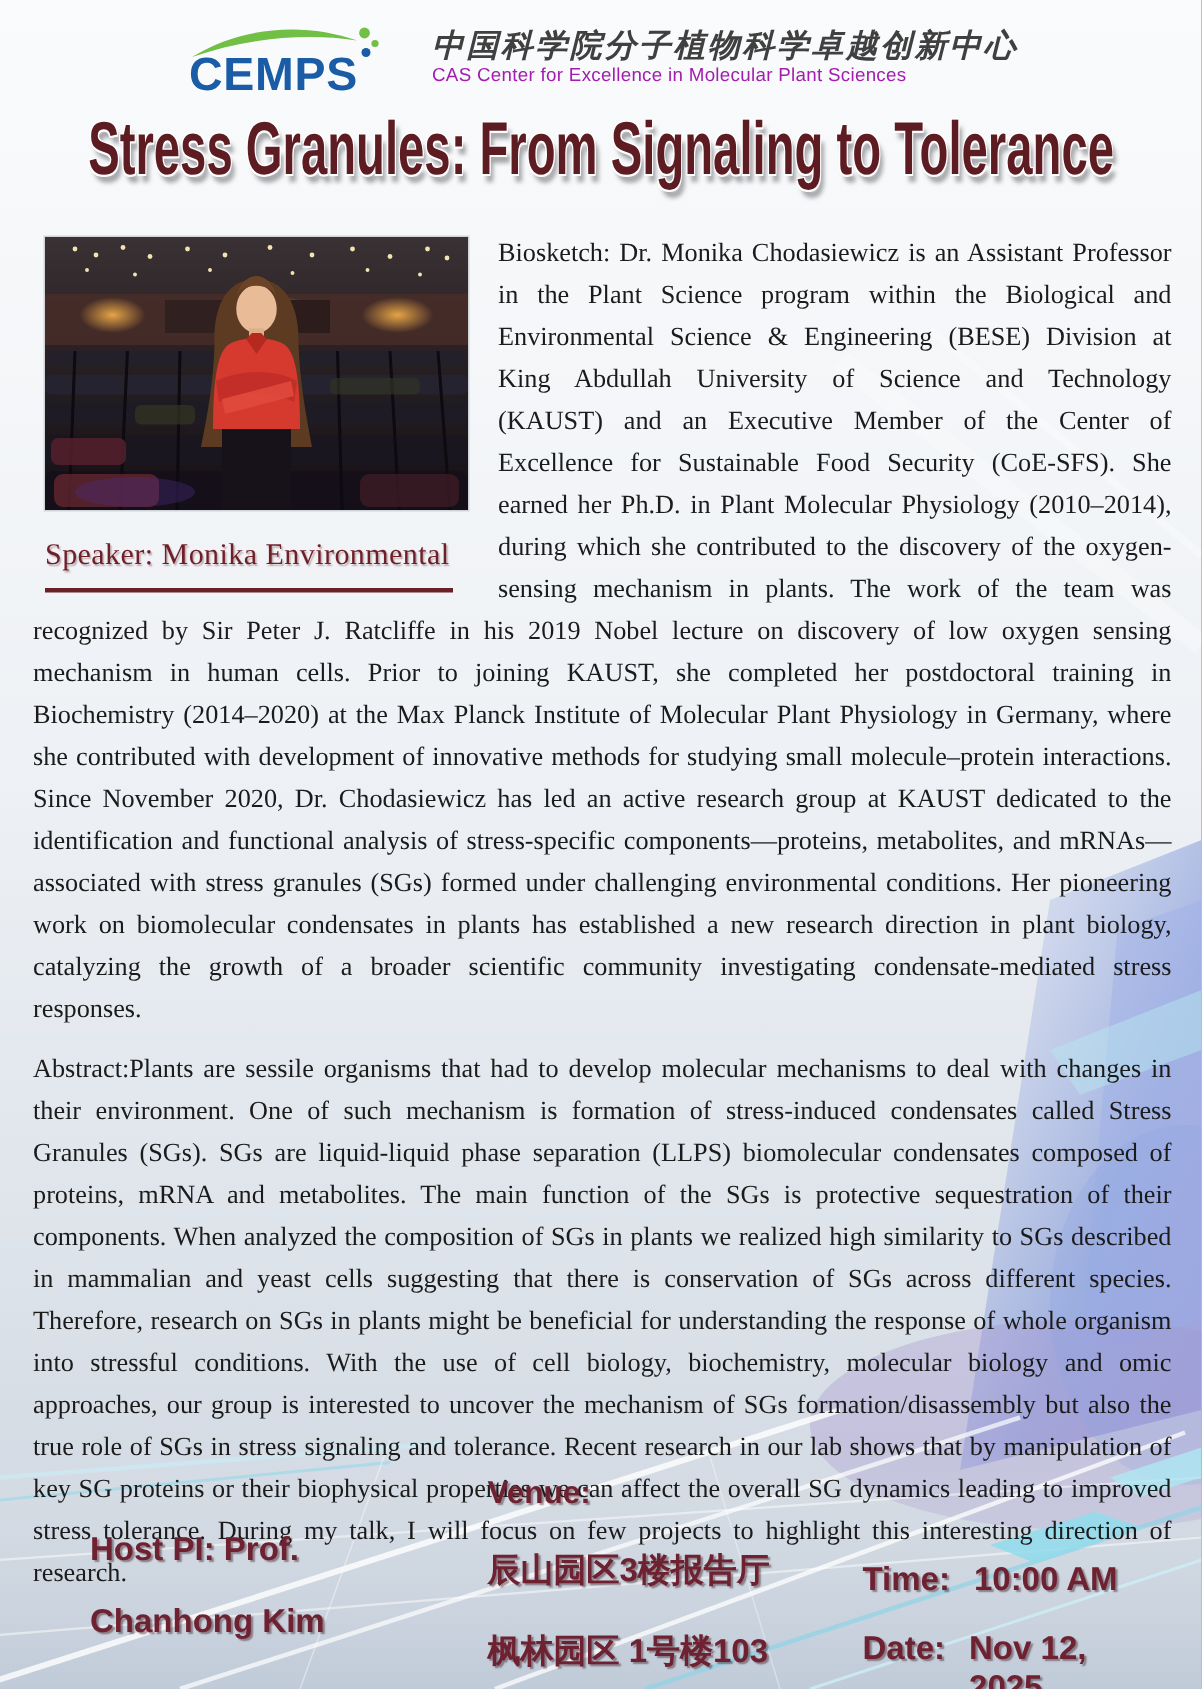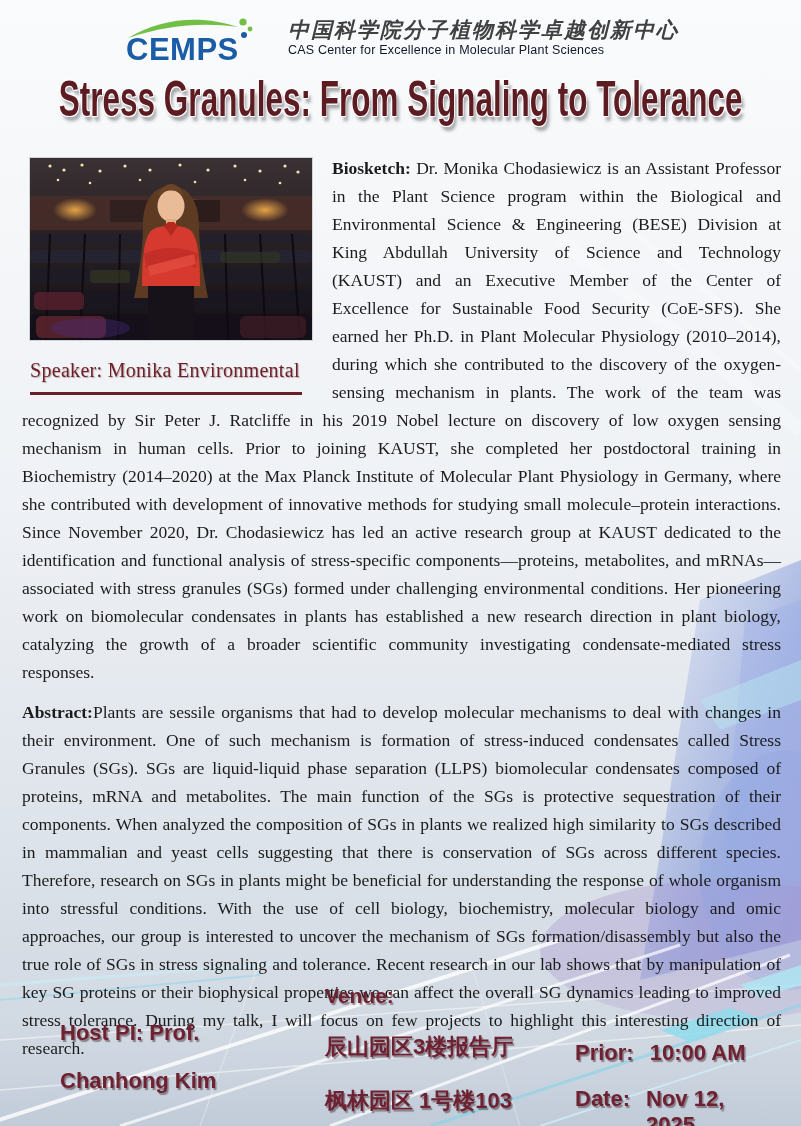--- a/index.html
+++ b/index.html
@@ -22,21 +22,21 @@
   }
   .logo-block { display:flex; align-items:flex-end; }
   .org-block { display:flex; flex-direction:column; justify-content:center; }
   .org-zh {
     font-family:"Liberation Serif", serif;
     font-style:italic; font-weight:bold;
     font-size:21px; color:#404040; letter-spacing:2px; line-height:1.1;
   }
   .org-en {
     font-family:"Liberation Sans", sans-serif;
-    font-size:12.5px; color:#0f172a; letter-spacing:.2px; margin-top:0;
+    font-size:12.5px; color:#a21caf; letter-spacing:.2px; margin-top:0;
   }
 
   
   .title-row { display:flex; justify-content:center; margin-top:6px; height:58px; align-items:center; }
   .title-text {
     font-family:"Liberation Sans", sans-serif;
     font-weight:bold; font-size:50px; line-height:1;
     color:#5d1b22; white-space:nowrap;
     transform:scaleX(0.63); transform-origin:center;
     text-shadow:
@@ -60,21 +60,21 @@
   }
   .speaker-caption {
     margin-top:14px;
     font-family:"Liberation Serif", serif;
     font-size:20px; color:#6f1f28; letter-spacing:.3px;
     text-shadow:1px 1px 1px rgba(90,40,45,.35);
   }
   .speaker-rule {
     margin-top:6px; width:272px; height:3px; background:#6b1f26; border:none;
   }
-  .para-label { font-weight:bold; }
+  .para-label { font-weight:normal; }
   .abstract-para { margin-top:12px; clear:none; }
 
   
   .footer {
     position:absolute; left:0; right:0; top:982px; height:144px;
     display:flex; padding:0 42px 0 60px;
     font-family:"Liberation Sans", sans-serif;
     color:#6e2130; font-weight:bold;
     z-index:1;
   }
@@ -279,21 +279,21 @@
         <div class="shadowed">Host PI:  Prof.</div>
         <div class="line2 shadowed">Chanhong Kim</div>
       </div>
       <div class="f-col2">
         <div class="shadowed">Venue:</div>
         <div class="venue-line shadowed">辰山园区3楼报告厅</div>
         <div class="venue-line shadowed">枫林园区 1号楼103</div>
       </div>
       <div class="f-col3">
         <div class="row">
-          <span class="shadowed">Prior:</span>
+          <span class="shadowed">Time:</span>
           <span class="val shadowed">10:00 AM</span>
         </div>
         <div class="row">
           <span class="shadowed">Date:</span>
           <span class="val shadowed">Nov 12, 2025</span>
         </div>
       </div>
     </div>
 
   </div>

